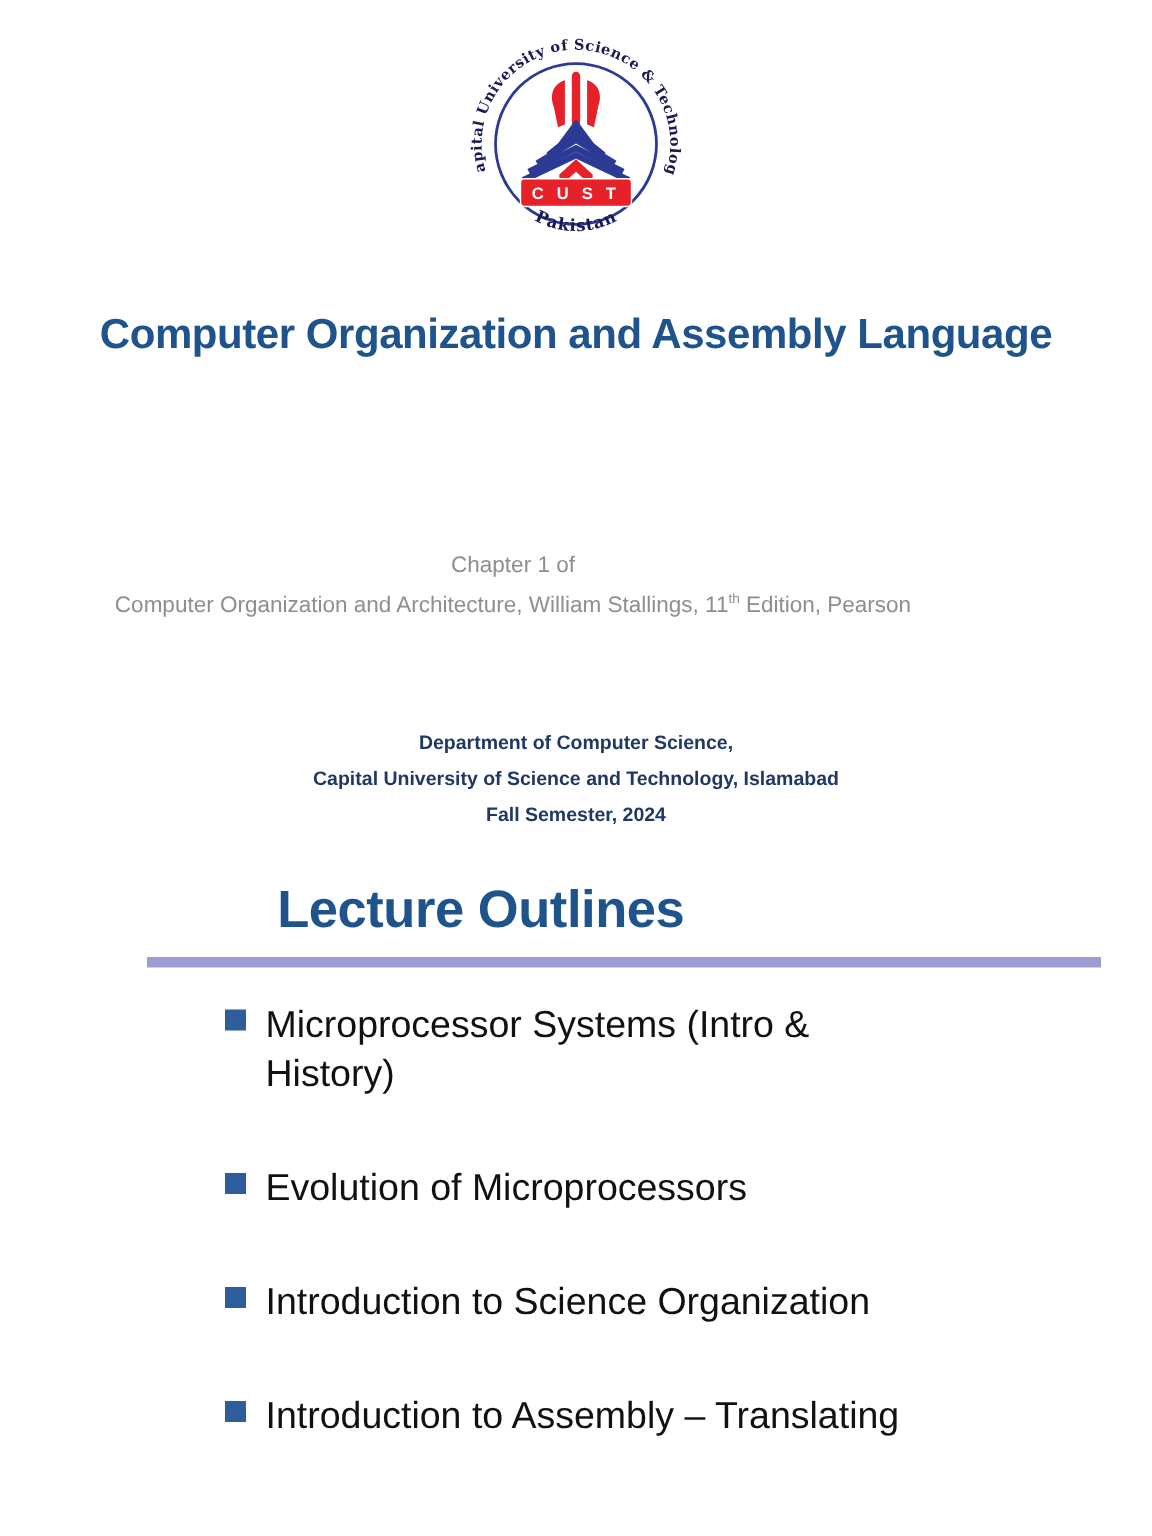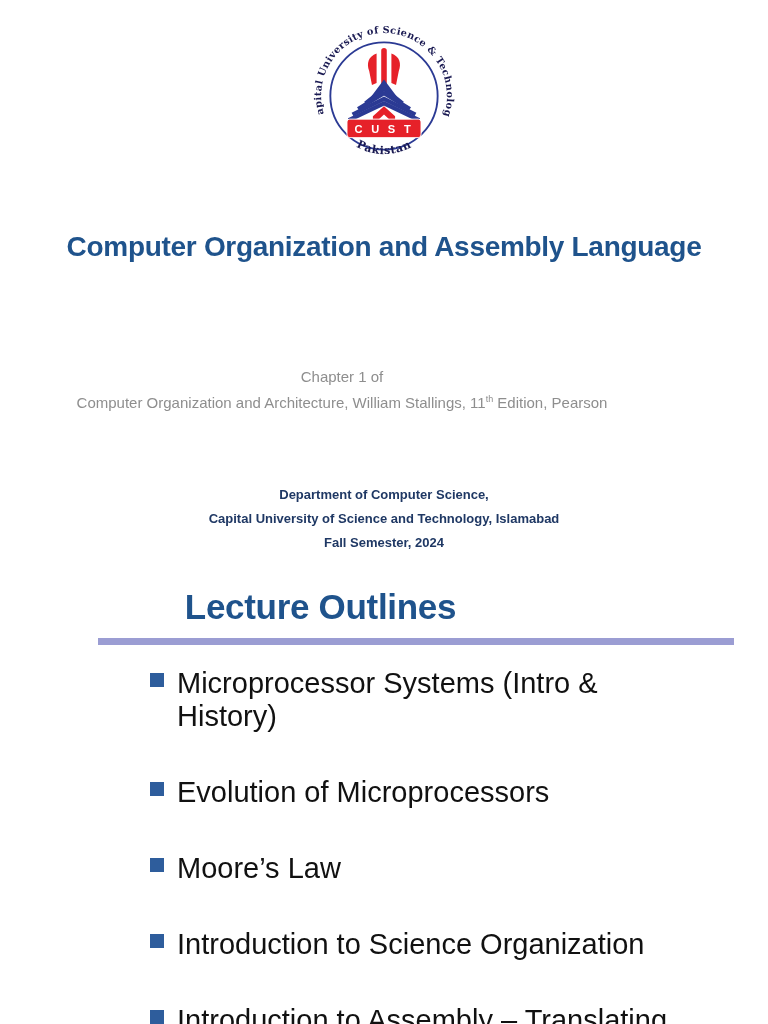--- a/index.html
+++ b/index.html
@@ -16,21 +16,21 @@
   *{margin:0;padding:0;box-sizing:border-box;}
   html,body{width:768px;height:1024px;overflow:hidden;background:#ffffff;}
   body{font-family:"Liberation Sans", sans-serif;}
   .page{position:relative;width:768px;height:1024px;background:#fff;}
 
   .logo-wrap{position:absolute;left:308px;top:22px;width:152px;height:148px;}
 
   .title{
     position:absolute;left:0;top:200px;width:768px;
     text-align:center;font-weight:bold;font-size:28px;line-height:45px;
-    color:var(--title_blue);letter-spacing:-0.3px;margin-top:24px;
+    color:var(--title_blue);letter-spacing:-0.3px;
   }
 
   .subtitle{
     position:absolute;left:0;top:365px;width:684px;text-align:center;
     color:var(--subtitle_gray);font-size:15px;line-height:23px;
   }
   .subtitle sup{font-size:9px;vertical-align:6px;}
 
   .dept{
     position:absolute;left:0;top:483px;width:768px;text-align:center;
@@ -45,21 +45,21 @@
   .divider{
     position:absolute;left:98px;top:638px;width:636px;height:7px;
     background:var(--divider);
   }
 
   .outline-list{
     position:absolute;left:150px;top:667px;width:560px;list-style:none;
   }
   .outline-item{
     position:relative;padding-left:27px;margin-bottom:43px;
-    font-size:29px;line-height:33px;color:var(--text_black);
+    font-size:25px;line-height:33px;color:var(--text_black);
   }
   .bullet-square{
     position:absolute;left:0;top:6px;width:14px;height:14px;
     background:var(--bullet_blue);
   }
   .bullet-label{display:block;max-width:520px;white-space:pre-line;}
 
   .arc-text{font-family:"DejaVu Serif", serif;font-weight:bold;fill:var(--logo_text);}
 </style>
 </head>
@@ -128,24 +128,20 @@
       <span class="bullet-square"></span>
       <span class="bullet-label">Microprocessor Systems (Intro &amp;
 History)</span>
     </li>
       <li class="outline-item">
       <span class="bullet-square"></span>
       <span class="bullet-label">Evolution of Microprocessors</span>
     </li>
       <li class="outline-item">
       <span class="bullet-square"></span>
-      <span class="bullet-label">Moore’s Law</span>
-    </li>
-      <li class="outline-item">
-      <span class="bullet-square"></span>
       <span class="bullet-label">Introduction to Science Organization</span>
     </li>
       <li class="outline-item">
       <span class="bullet-square"></span>
       <span class="bullet-label">Introduction to Assembly – Translating</span>
     </li>
     </ul>
 
 </div>
 

